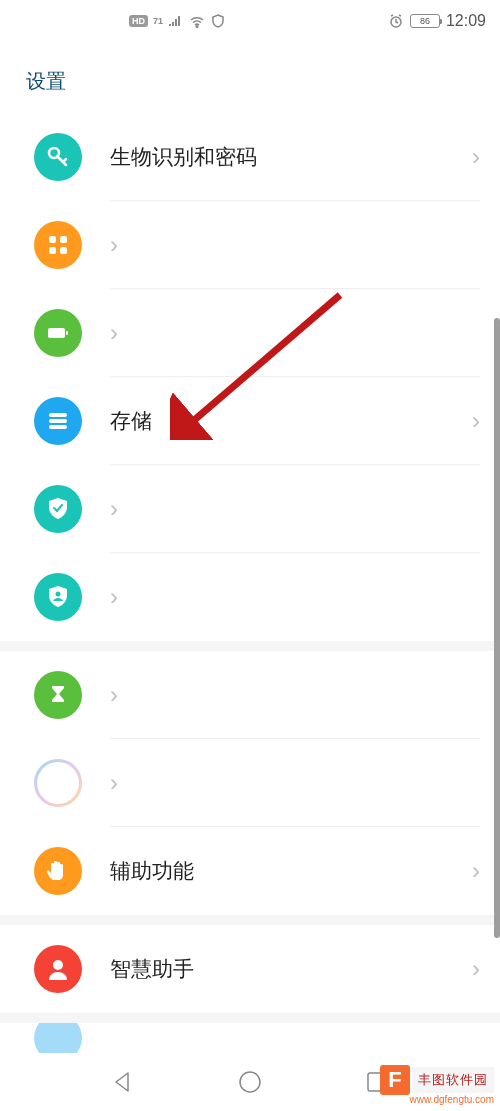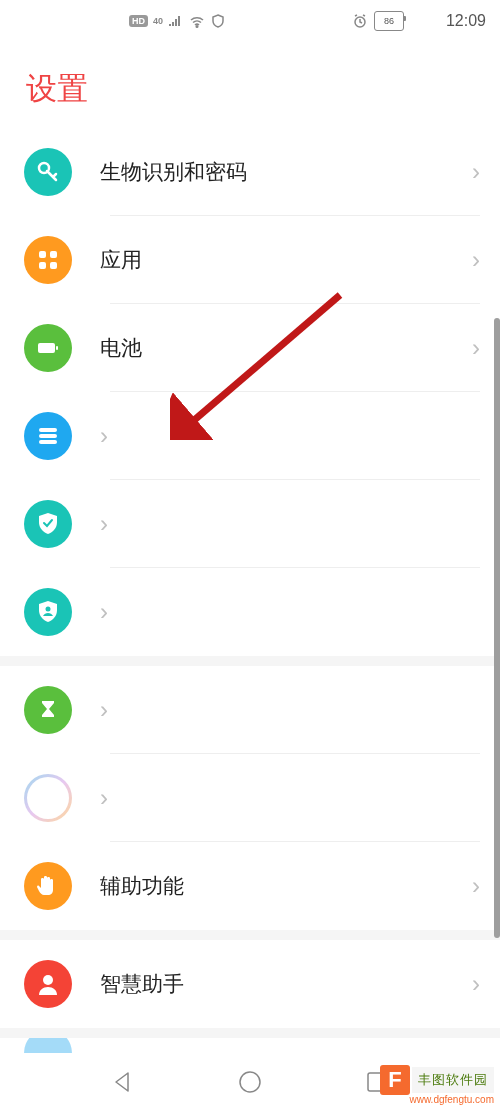--- a/index.html
+++ b/index.html
@@ -49,59 +49,58 @@
       display: inline-flex;
       align-items: center;
       justify-content: center;
     }
     .battery-icon {
       display: inline-flex;
       align-items: center;
       border: 1.5px solid #888;
       border-radius: 3px;
       width: 30px;
-      height: 20px;
+      height: 14px;
       position: relative;
       font-size: 9px;
       justify-content: center;
       color: #555;
     }
     .battery-icon::after {
       content: '';
       position: absolute;
       right: -3px;
       top: 4px;
       width: 2px;
       height: 5px;
       background: #888;
       border-radius: 0 1px 1px 0;
     }
     .time {
       font-size: 16px;
       color: #555;
-      margin-left: 36px;
     }
     .title {
-      font-size: 31px;
+      font-size: 20px;
       font-weight: 500;
       padding: 26px 26px 18px 26px;
-      color: #ef4444;
+      color: #0c4a6e;
     }
     .list {
       background: #fff;
     }
     .divider-thick {
       height: 10px;
       background: #f5f5f5;
     }
     .item {
       display: flex;
       align-items: center;
       height: 88px;
-      padding: 0 20px 0 24px;
+      padding: 0 20px 0 34px;
       position: relative;
     }
     .item-border {
       position: absolute;
       bottom: 0;
       left: 110px;
       right: 20px;
       height: 1px;
       background: #eee;
     }
@@ -195,21 +194,21 @@
       font-size: 22px;
       width: 30px;
       height: 30px;
       display: flex;
       align-items: center;
       justify-content: center;
       border-radius: 3px;
     }
     .wm-text {
       background: #f5f5f5;
-      color: #4d7c0f;
+      color: #b91c1c;
       font-size: 13px;
       padding: 4px 6px;
       letter-spacing: 1px;
     }
     .wm-url {
       color: #f56a2e;
       font-size: 10px;
       margin-top: -1px;
     }
     .ring-icon {
@@ -220,21 +219,21 @@
       background: linear-gradient(#fff,#fff) padding-box, linear-gradient(135deg,#a0d8ef,#e8c8f0,#ffd89b) border-box;
       margin-right: 28px;
     }
   </style>
 </head>
 <body>
 
 <div class="status-bar">
   <div class="status-left">
     <span class="hd-icon">HD</span>
-    <span style="font-size:9px;font-weight:bold;color:#888;">40</span>
+    <span style="font-size:9px;font-weight:bold;color:#888;">71</span>
     <span class="signal-icon">
       <svg viewBox="0 0 16 16" fill="#888">
           <path d="M1 13h2v-2H1zm3 0h2V9H4zm3 0h2V6H7zm3 0h2V3h-2z"></path>
         </svg>
     </span>
     <span class="wifi-icon">
       <svg viewBox="0 0 16 16" fill="none" stroke="#888" stroke-width="1.5">
           <path d="M2 7a9 9 0 0112 0M4 9.5a6 6 0 018 0M6 12a3 3 0 014 0"></path>
           <circle cx="8" cy="13.5" r="0.8" fill="#888"></circle>
         </svg>
@@ -275,46 +274,45 @@
     </div>
     <div class="item">
       <div class="icon-circle" style="background:#ff9a1f">
         <div class="icon-inner"><svg viewBox="0 0 26 26" fill="#fff">
             <rect x="4" y="4" width="7" height="7" rx="2"></rect>
             <rect x="15" y="4" width="7" height="7" rx="2"></rect>
             <rect x="4" y="15" width="7" height="7" rx="2"></rect>
             <rect x="15" y="15" width="7" height="7" rx="2"></rect>
           </svg></div>
       </div>
-      <div class="item-label">应用</div>
       <div class="chevron">›</div>
       <div class="item-border"></div>
     </div>
     <div class="item">
       <div class="icon-circle" style="background:#5abf3d">
         <div class="icon-inner"><svg viewBox="0 0 26 26" fill="#fff">
             <rect x="3" y="8" width="17" height="10" rx="2"></rect>
             <rect x="21" y="11" width="2" height="4" rx="1"></rect>
           </svg></div>
       </div>
-      <div class="item-label">电池</div>
       <div class="chevron">›</div>
       <div class="item-border"></div>
     </div>
     <div class="item">
       <div class="icon-circle" style="background:#1fa8f0">
         <div class="icon-inner"><svg viewBox="0 0 26 26" fill="#fff">
             <rect x="4" y="5" width="18" height="4" rx="2"></rect>
             <rect x="4" y="11" width="18" height="4" rx="2"></rect>
             <rect x="4" y="17" width="18" height="4" rx="2"></rect>
             <circle cx="7" cy="7" r="0.8"></circle>
             <circle cx="7" cy="13" r="0.8"></circle>
             <circle cx="7" cy="19" r="0.8"></circle>
           </svg></div>
       </div>
+      <div class="item-label">存储</div>
       <div class="chevron">›</div>
       <div class="item-border"></div>
     </div>
     <div class="item">
       <div class="icon-circle" style="background:#1ac4b6">
         <div class="icon-inner"><svg viewBox="0 0 26 26" fill="#fff">
             <path d="M13 2l9 3v6c0 6-4 10-9 12-5-2-9-6-9-12V5z"></path>
             <path d="M9 12l3 3 5-6" stroke="#1ac4b6" stroke-width="2" fill="none" stroke-linecap="round"></path>
           </svg></div>
       </div>

